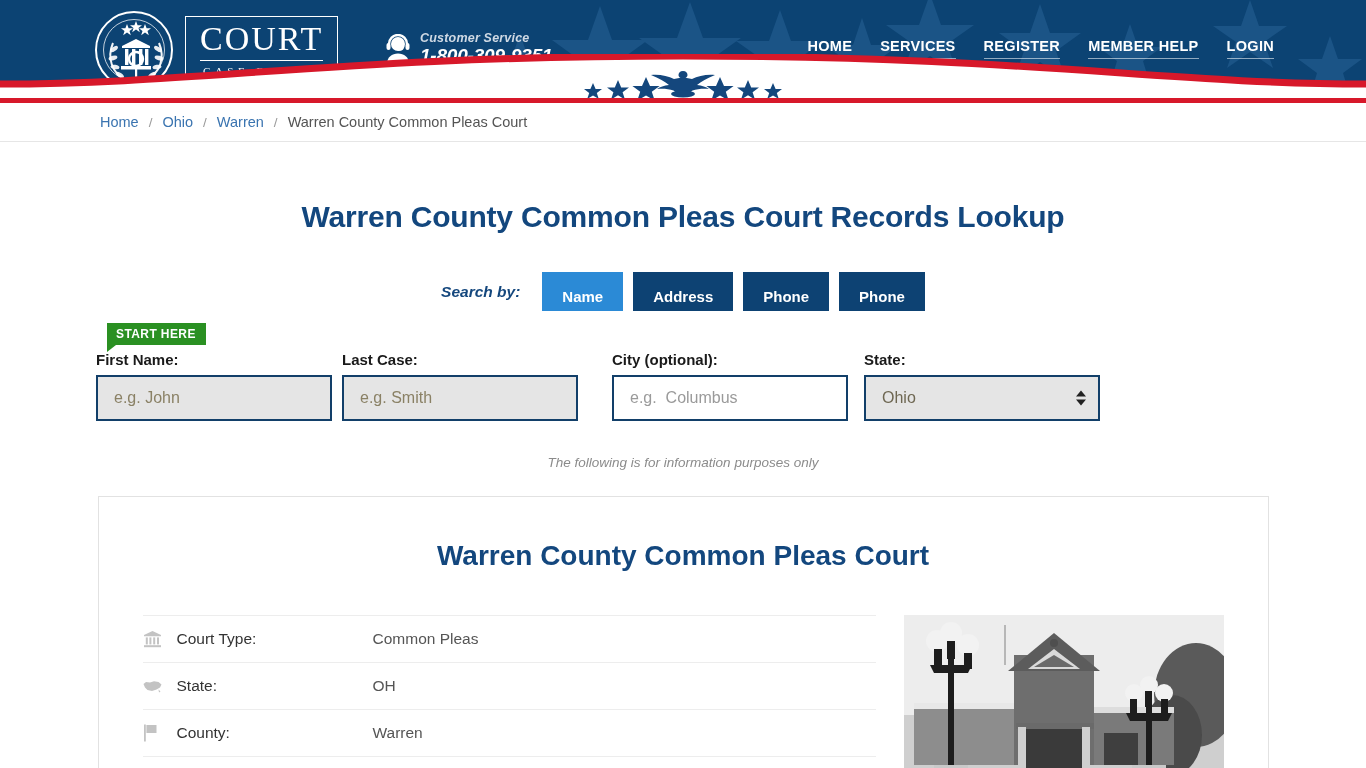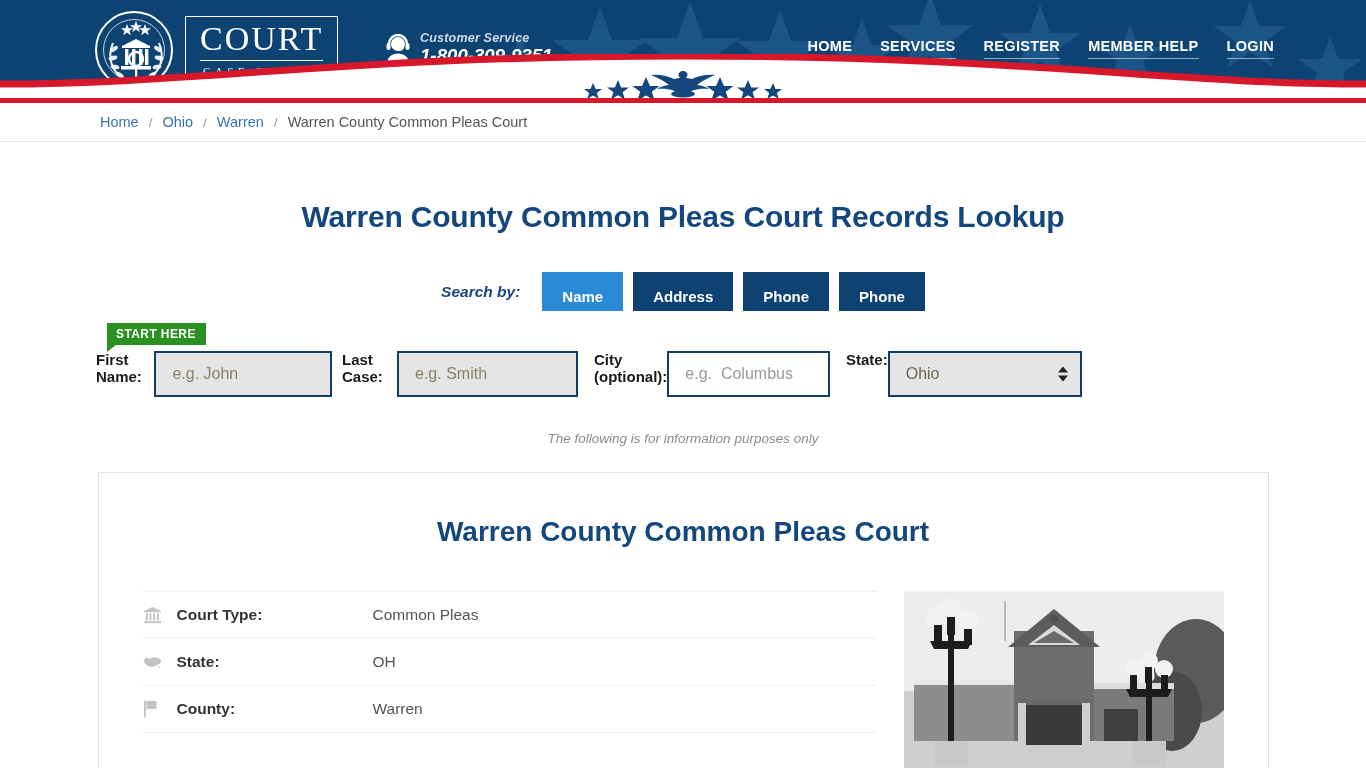--- a/index.html
+++ b/index.html
@@ -215,21 +215,21 @@
     border-left: 9px solid #2a9022;
     border-bottom: 7px solid transparent;
   }
 
   .fields-row {
     display: flex;
     align-items: flex-end;
     gap: 10px;
     padding-top: 40px;
   }
-  .field { display: flex; flex-direction: row; }
+  .field { display: flex; flex-direction: column; }
   .field-label {
     font-size: 15px;
     font-weight: bold;
     color: #1a1a1a;
     margin-bottom: 7px;
   }
   .field-input {
     height: 46px;
     border: 2px solid #123f69;
     background: #e5e5e5;
@@ -239,21 +239,21 @@
     font-family: "Liberation Sans", sans-serif;
     outline: none;
     width: 100%;
   }
   .field-input.white { background: #ffffff; color: #9a9a9a; }
   .field-input::placeholder { color: #8a8165; opacity: 1; }
   .field-input.white::placeholder { color: #9a9a9a; opacity: 1; }
 
   .w-first { width: 236px; }
   .w-last  { width: 236px; }
-  .w-city  { width: 236px; margin-left: 6px; }
+  .w-city  { width: 236px; margin-left: 24px; }
   .w-state { width: 236px; margin-left: 6px; }
 
   .select-wrap { position: relative; }
   .select-wrap .field-input { color: #6e6752; padding-right: 34px; }
   .select-arrows {
     position: absolute;
     right: 14px; top: 50%;
     transform: translateY(-50%);
     display: flex; flex-direction: column;
     gap: 3px;
@@ -323,21 +323,21 @@
   .detail-icon {
     width: 34px;
     flex: none;
     display: flex; align-items: center;
     color: #c3c3c3;
   }
   .detail-label {
     width: 196px;
     flex: none;
     font-size: 15.5px;
-    font-weight: bold;
+    font-weight: normal;
     color: #333333;
   }
   .detail-value {
     font-size: 15.5px;
     color: #555555;
   }
   .court-photo {
     width: 320px;
     height: 180px;
     flex: none;

